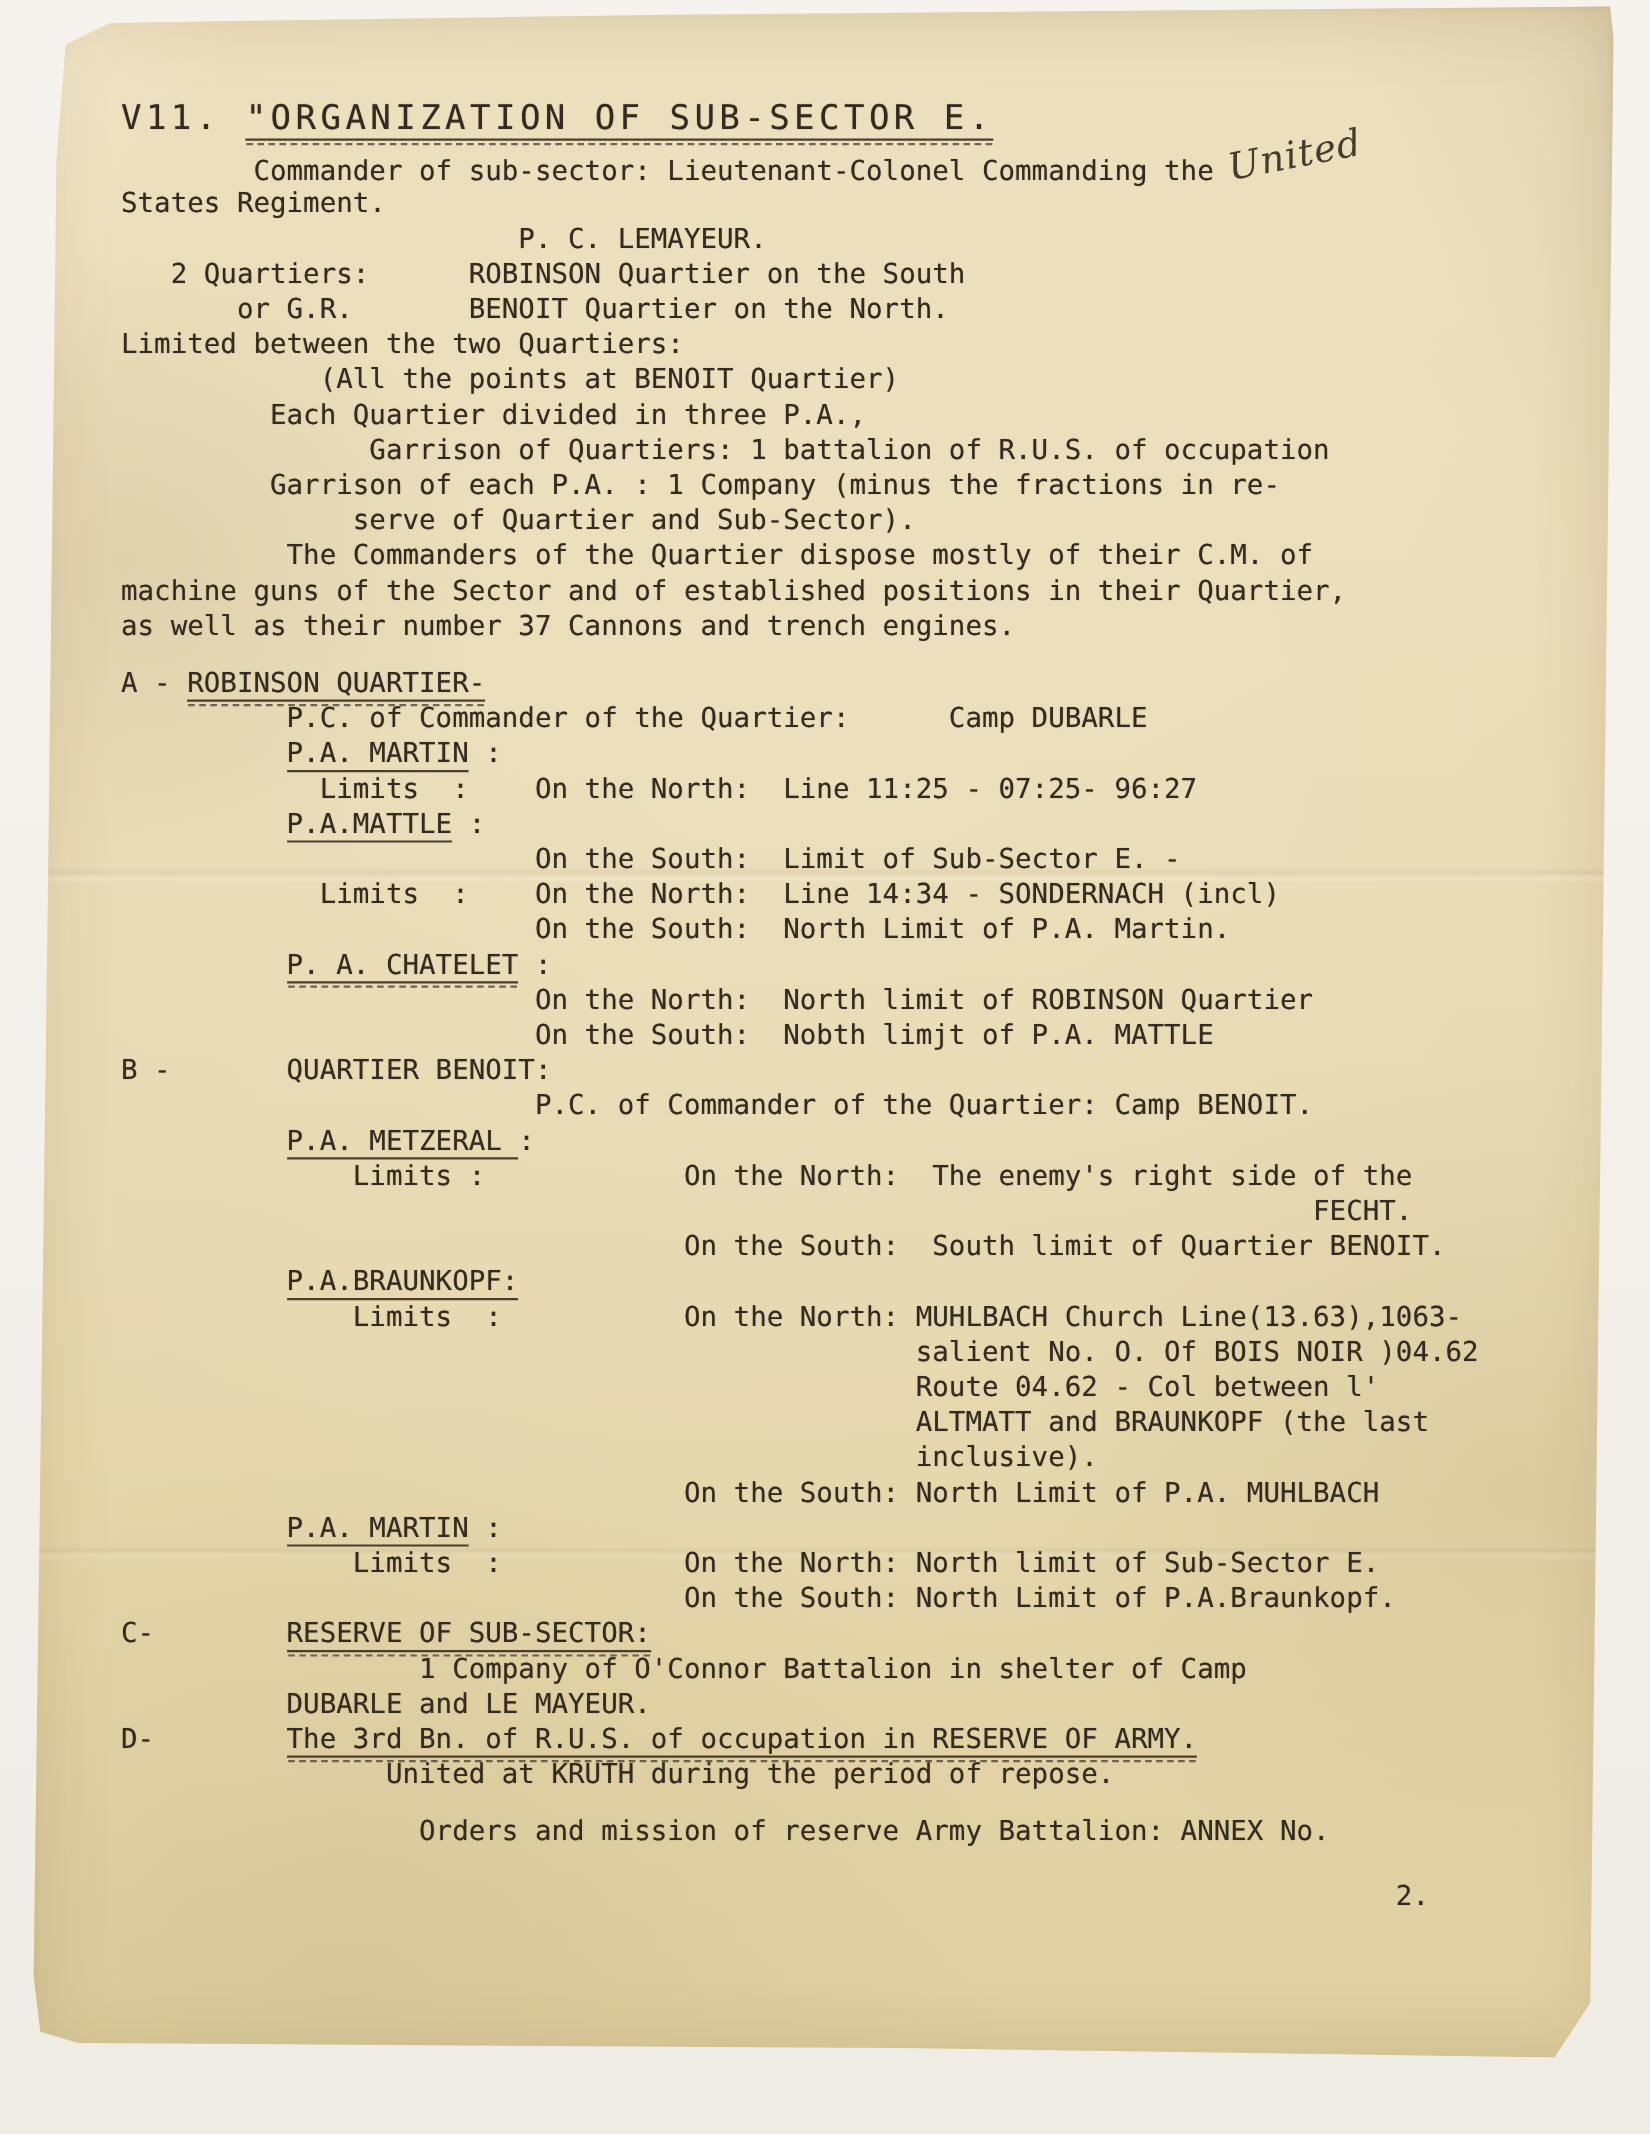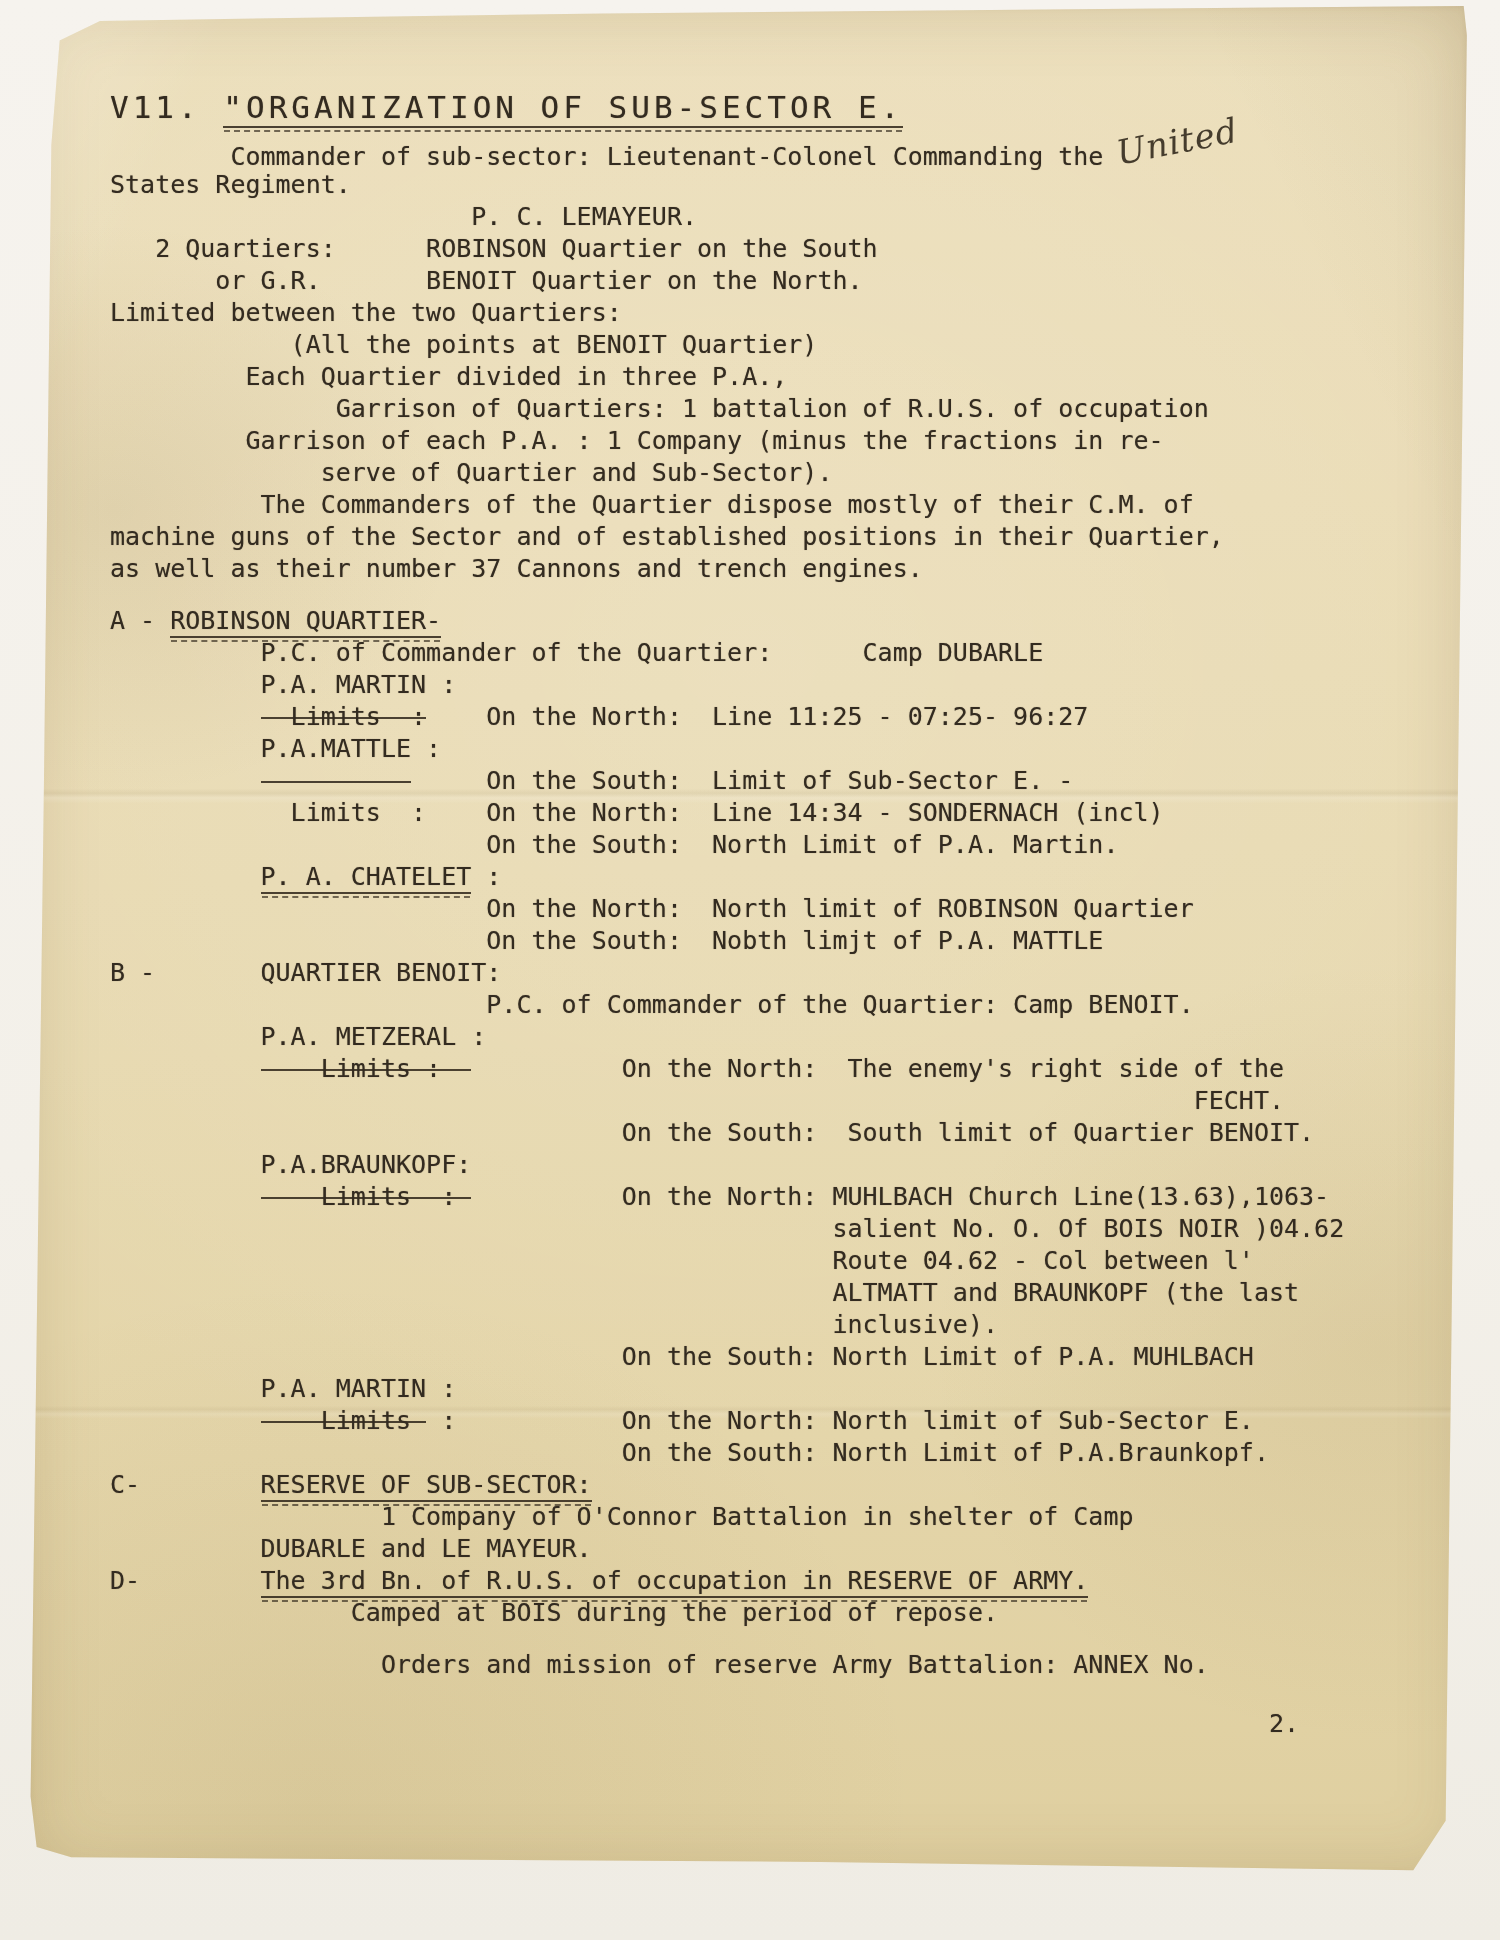--- a/index.html
+++ b/index.html
@@ -32,21 +32,21 @@
   .doc{
     position:absolute;left:82px;top:83px;right:20px;
     color:#332b20;
     text-shadow:0 0 1px rgba(51,43,32,.45);
   }
   .line{white-space:pre;height:32px;line-height:32px;font-size:25px;}
   .line.t{font-size:31px;letter-spacing:4px;height:40px;line-height:38px;margin-bottom:9px;}
   .mt1{}
   .mt2{margin-top:20px;}
   .mt3{margin-top:27px;}
-  .u{border-bottom:2px solid rgba(46,37,25,.85);padding-bottom:18px;text-align:center;}
+  .u{border-bottom:2px solid rgba(46,37,25,.85);padding-bottom:1px;text-align:center;}
   .u2{border-bottom:2px solid rgba(46,37,25,.85);position:relative;padding-bottom:1px;}
   .u2::after{content:"";position:absolute;left:1px;right:1px;bottom:-6px;border-bottom:2px dashed rgba(46,37,25,.65);}
   .hand{
     font-family:"DejaVu Serif","Liberation Serif",serif;
     font-style:italic;font-size:34px;letter-spacing:1px;
     color:#453c2d;text-shadow:none;
     display:inline-block;transform:rotate(-11deg) translateY(-12px);
   }
 </style>
 </head>
@@ -94,18 +94,18 @@
         <div class="line"><span>                                                ALTMATT and BRAUNKOPF (the last</span></div>
         <div class="line"><span>                                                inclusive).</span></div>
         <div class="line"><span>                                  On the South: North Limit of P.A. MUHLBACH</span></div>
         <div class="line"><span>          </span><span class="u">P.A. MARTIN</span><span> :</span></div>
         <div class="line"><span>              Limits  :           On the North: North limit of Sub-Sector E.</span></div>
         <div class="line"><span>                                  On the South: North Limit of P.A.Braunkopf.</span></div>
         <div class="line"><span>C-        </span><span class="u2">RESERVE OF SUB-SECTOR:</span></div>
         <div class="line"><span>                  1 Company of O'Connor Battalion in shelter of Camp</span></div>
         <div class="line"><span>          DUBARLE and LE MAYEUR.</span></div>
         <div class="line mt1"><span>D-        </span><span class="u2">The 3rd Bn. of R.U.S. of occupation in RESERVE OF ARMY.</span></div>
-        <div class="line"><span>                Camped at BOIS during the period of repose.</span></div>
+        <div class="line"><span>                United at KRUTH during the period of repose.</span></div>
         <div class="line mt2"><span>                  Orders and mission of reserve Army Battalion: ANNEX No.</span></div>
         <div class="line mt3"><span>                                                                             2.</span></div>
       </div>
   </div>
 </div>
 
 </body></html>

